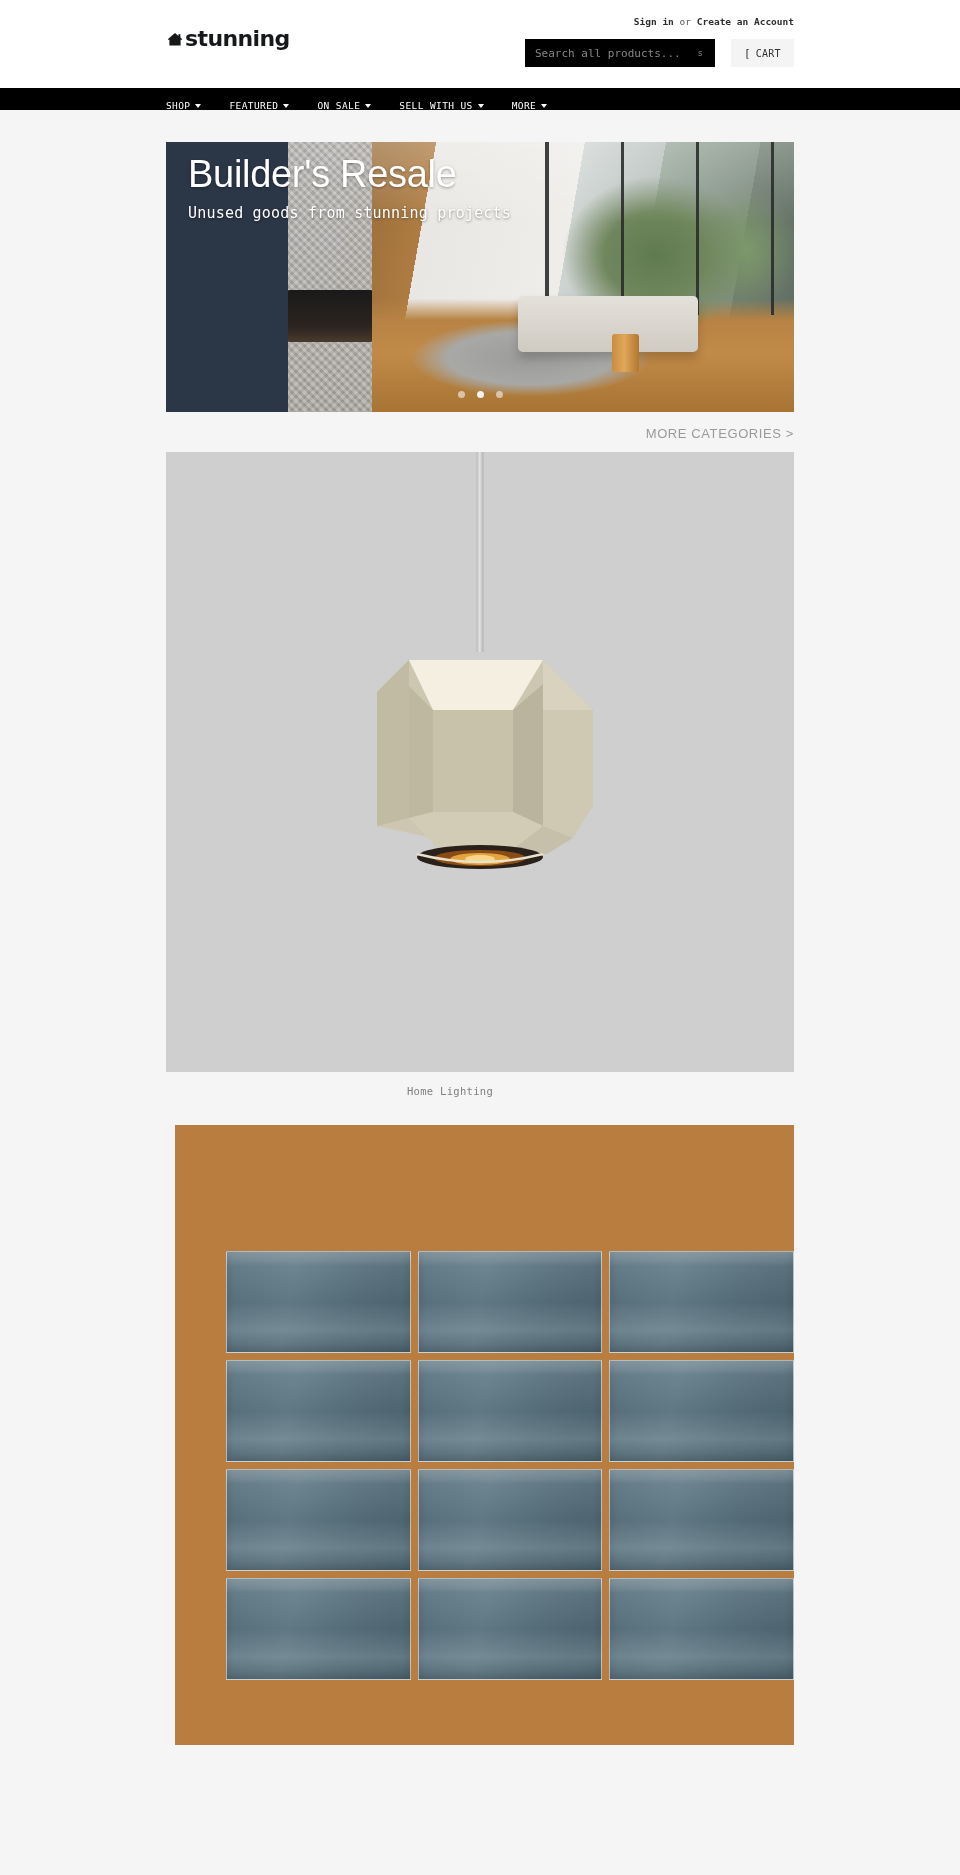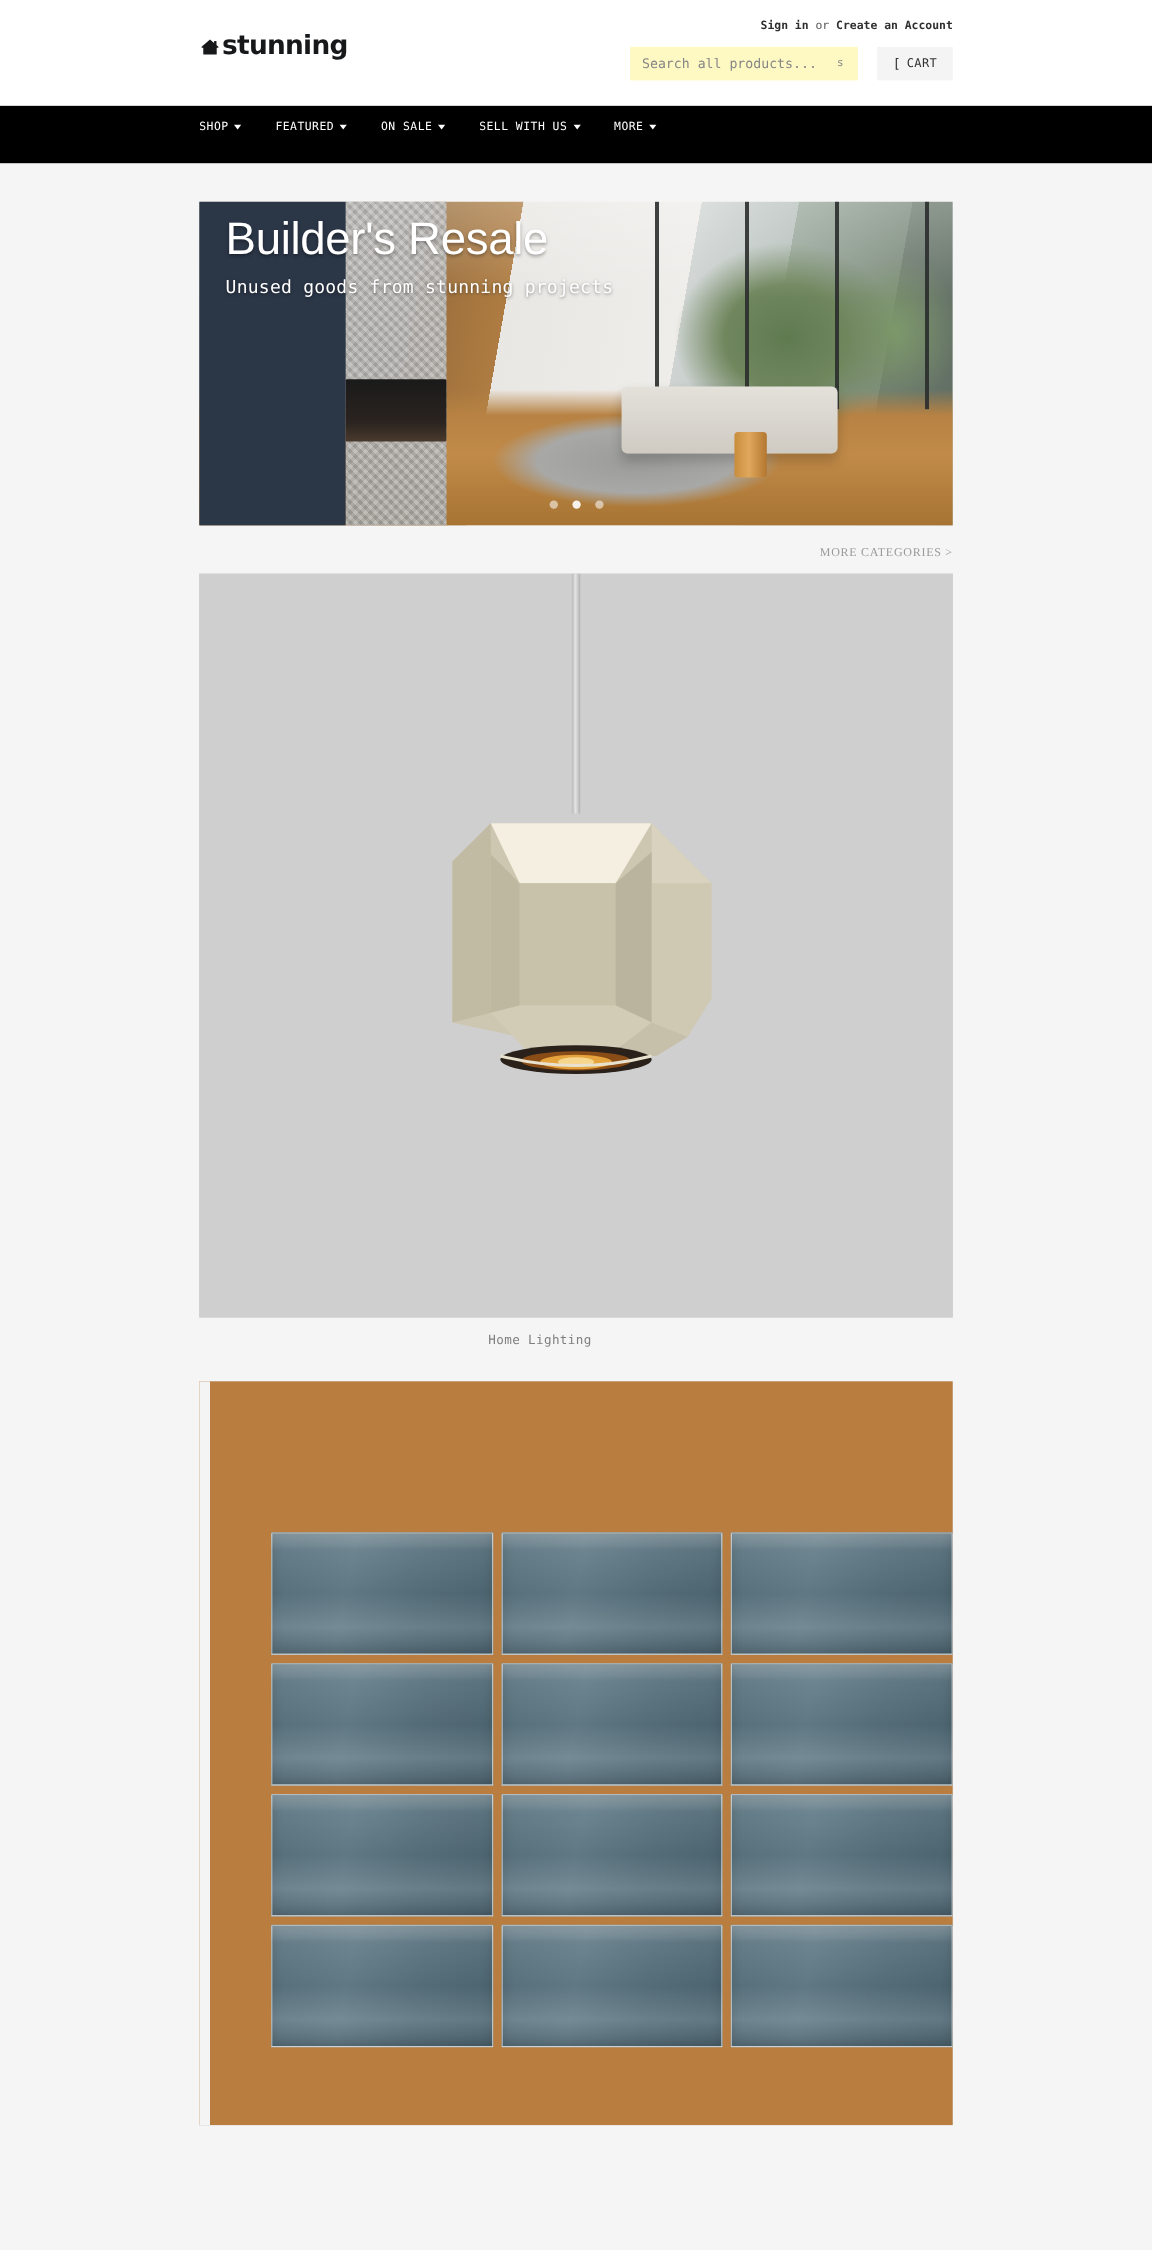--- a/index.html
+++ b/index.html
@@ -70,21 +70,21 @@
     position: absolute;
     right: 0;
     top: 39px;
     display: flex;
     align-items: stretch;
     gap: 16px;
   }
   .search-box {
     width: 190px;
     height: 28px;
-    background: #fef9c3;
+    background: #000000;
     border: none;
     display: flex;
     align-items: center;
     padding: 0 10px;
     position: relative;
   }
   .search-box input {
     flex: 1;
     border: none;
     outline: none;
@@ -122,21 +122,21 @@
   .cart-label {
     font-family: "DejaVu Sans Mono", monospace;
     font-size: 10px;
     color: #333;
     letter-spacing: 0.3px;
   }
 
   
   .navbar {
     background: #000000;
-    height: 48px;
+    height: 22px;
     width: 100%;
   }
   .navbar-inner {
     width: 628px;
     margin: 0 auto;
     height: 34px;
     display: flex;
     align-items: center;
     gap: 0px;
   }
@@ -298,22 +298,22 @@
     color: #16181a;
     margin-top: 30px;
     font-weight: normal;
   }
   .more-categories {
     text-align: right;
     margin-top: 12px;
     margin-bottom: 10px;
   }
   .more-categories a {
-    font-family: Liberation Serif, serif;
-    font-size: 10px;
+    font-family: Liberation Sans, sans-serif;
+    font-size: 13px;
     color: #9a9a9a;
     letter-spacing: 0.6px;
     text-decoration: none;
     cursor: pointer;
     padding-left: 24px;
   }
 
   
   .category-card { width: 568px; margin-bottom: 22px; cursor: pointer; }
   .category-media {

